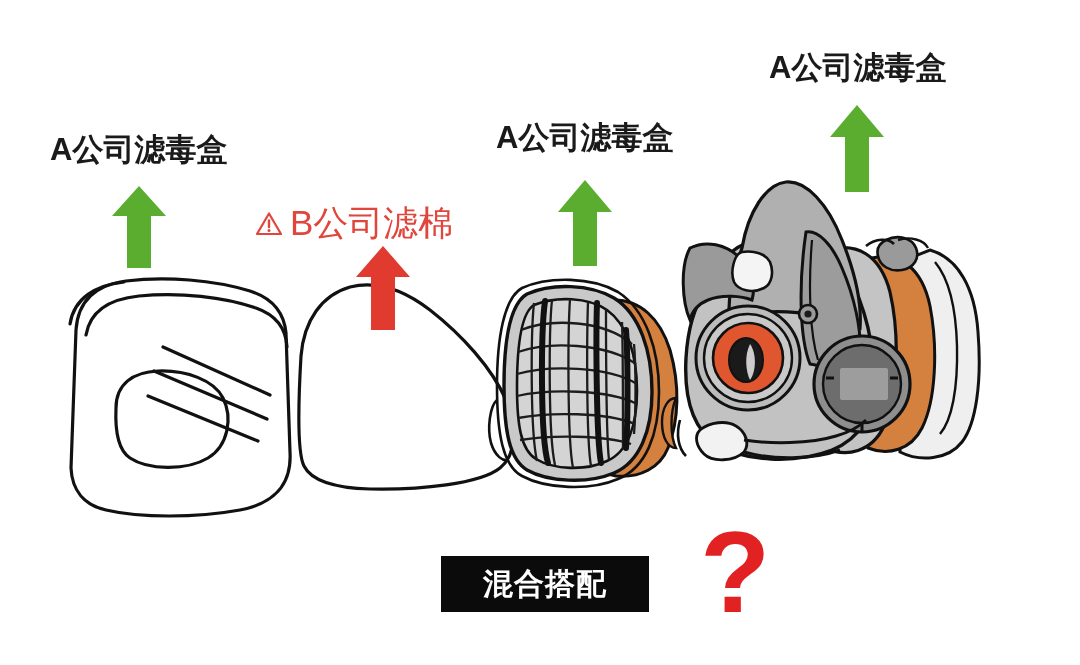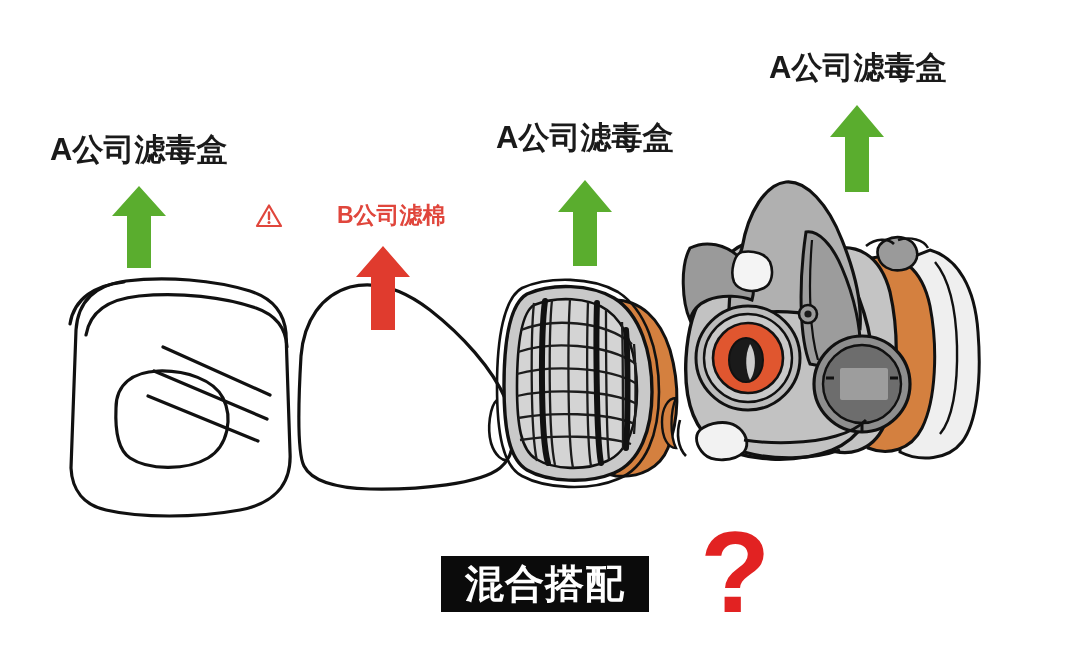--- a/index.html
+++ b/index.html
@@ -233,24 +233,24 @@
   </svg>
 
   <div class="label label-black" style="left:50px; top:134px; font-size:31px;">A公司滤毒盒</div>
 
   <div class="warn-row" style="left:255px; top:200px;">
     <svg class="warn-icon" width="28" height="26" viewBox="0 0 28 26">
       <path d="M14,2.5 L26,23 L2,23 Z" fill="none" stroke="#e0463c" stroke-width="2.2" stroke-linejoin="round"></path>
       <path d="M14,9.5 L14,16" stroke="#e0463c" stroke-width="2.4" stroke-linecap="round"></path>
       <circle cx="14" cy="19.4" r="1.5" fill="#e0463c"></circle>
     </svg>
-    <span class="label-red" style="font-size:23px; font-weight:bold;margin-left:47px;">B公司滤棉</span>
+    <span class="label-red" style="font-size:35px; font-weight:normal;">B公司滤棉</span>
   </div>
 
   <div class="label label-black" style="left:496px; top:122px; font-size:31px;">A公司滤毒盒</div>
 
   <div class="label label-black" style="left:769px; top:52px; font-size:31px;">A公司滤毒盒</div>
 
-  <div class="banner" style="left:441px; top:556px; width:208px; height:56px; font-size:39px;">混合搭配</div>
+  <div class="banner" style="left:441px; top:556px; width:208px; height:56px; font-size:30px;">混合搭配</div>
 
   <div class="qmark" style="left:700px; top:515px; font-size:115px;">?</div>
 
 </div>
 
 </body></html>

